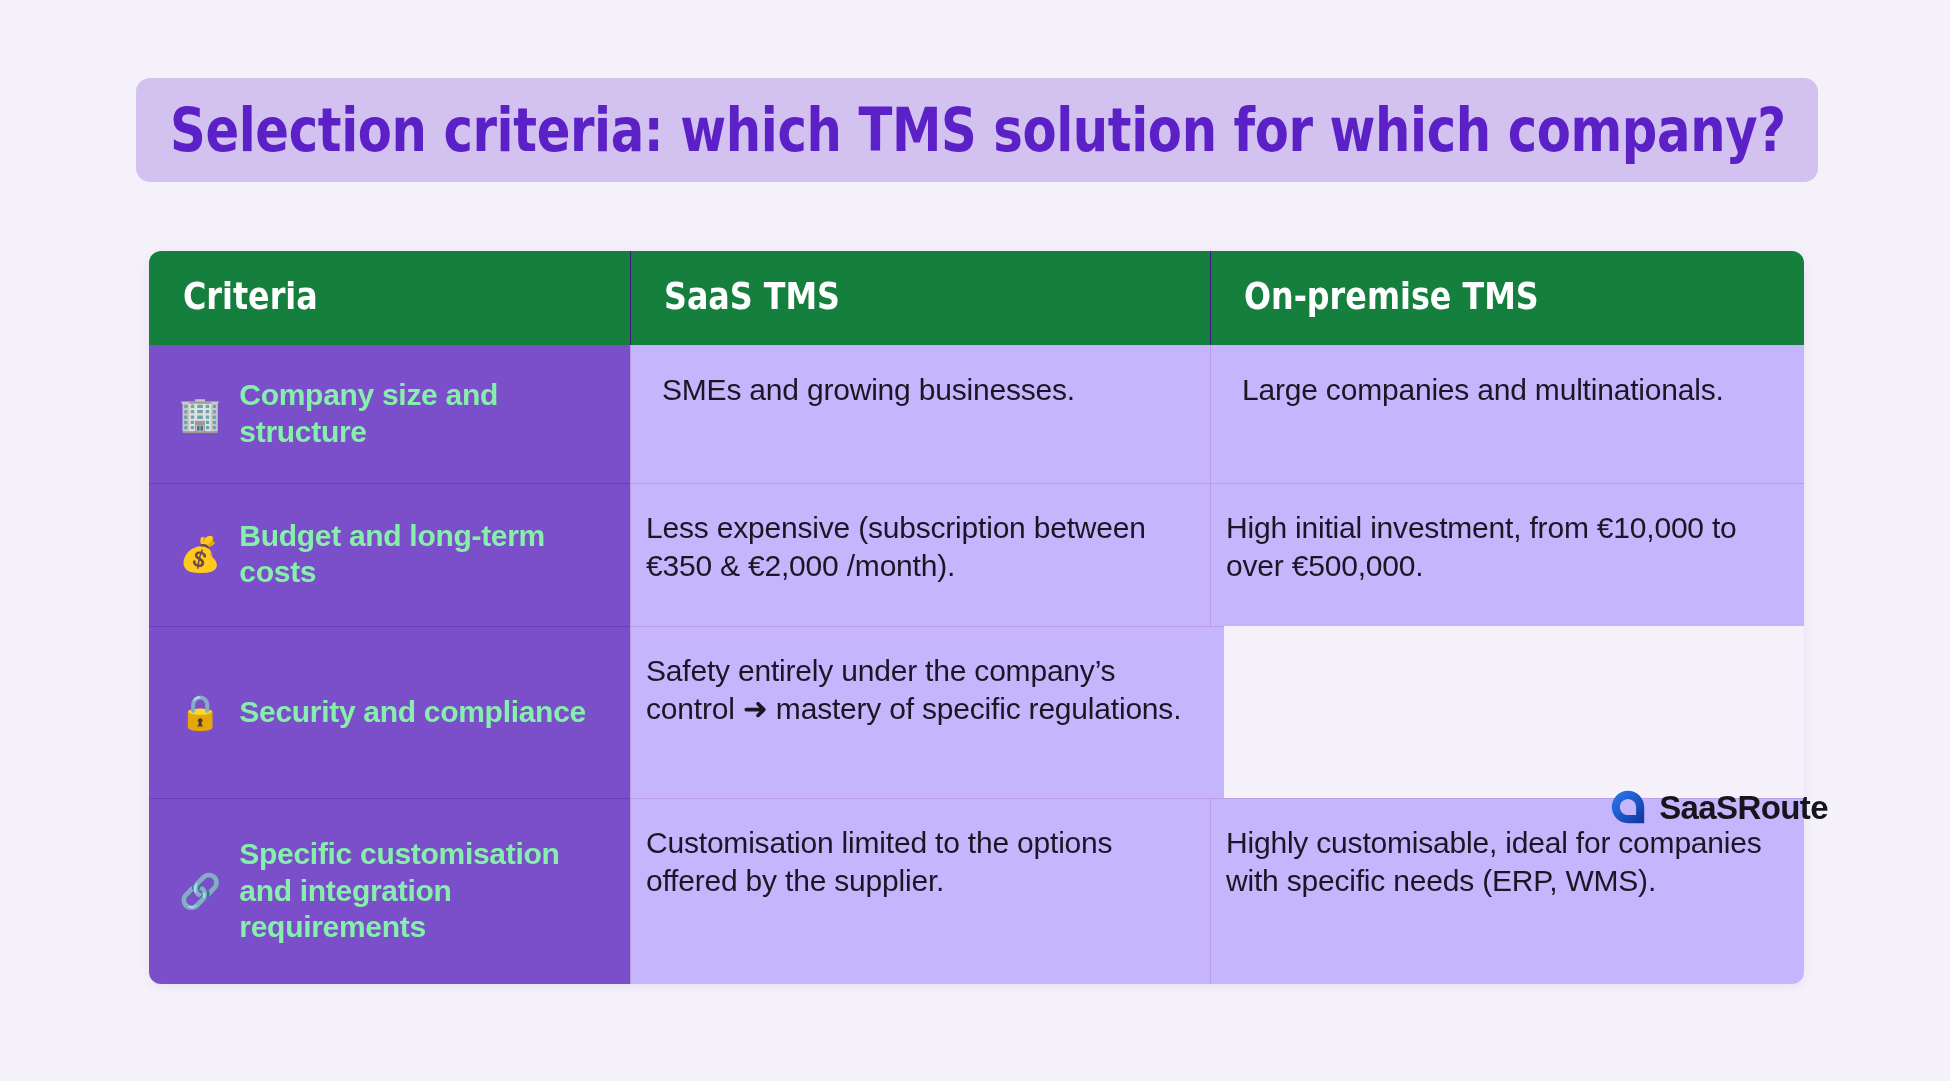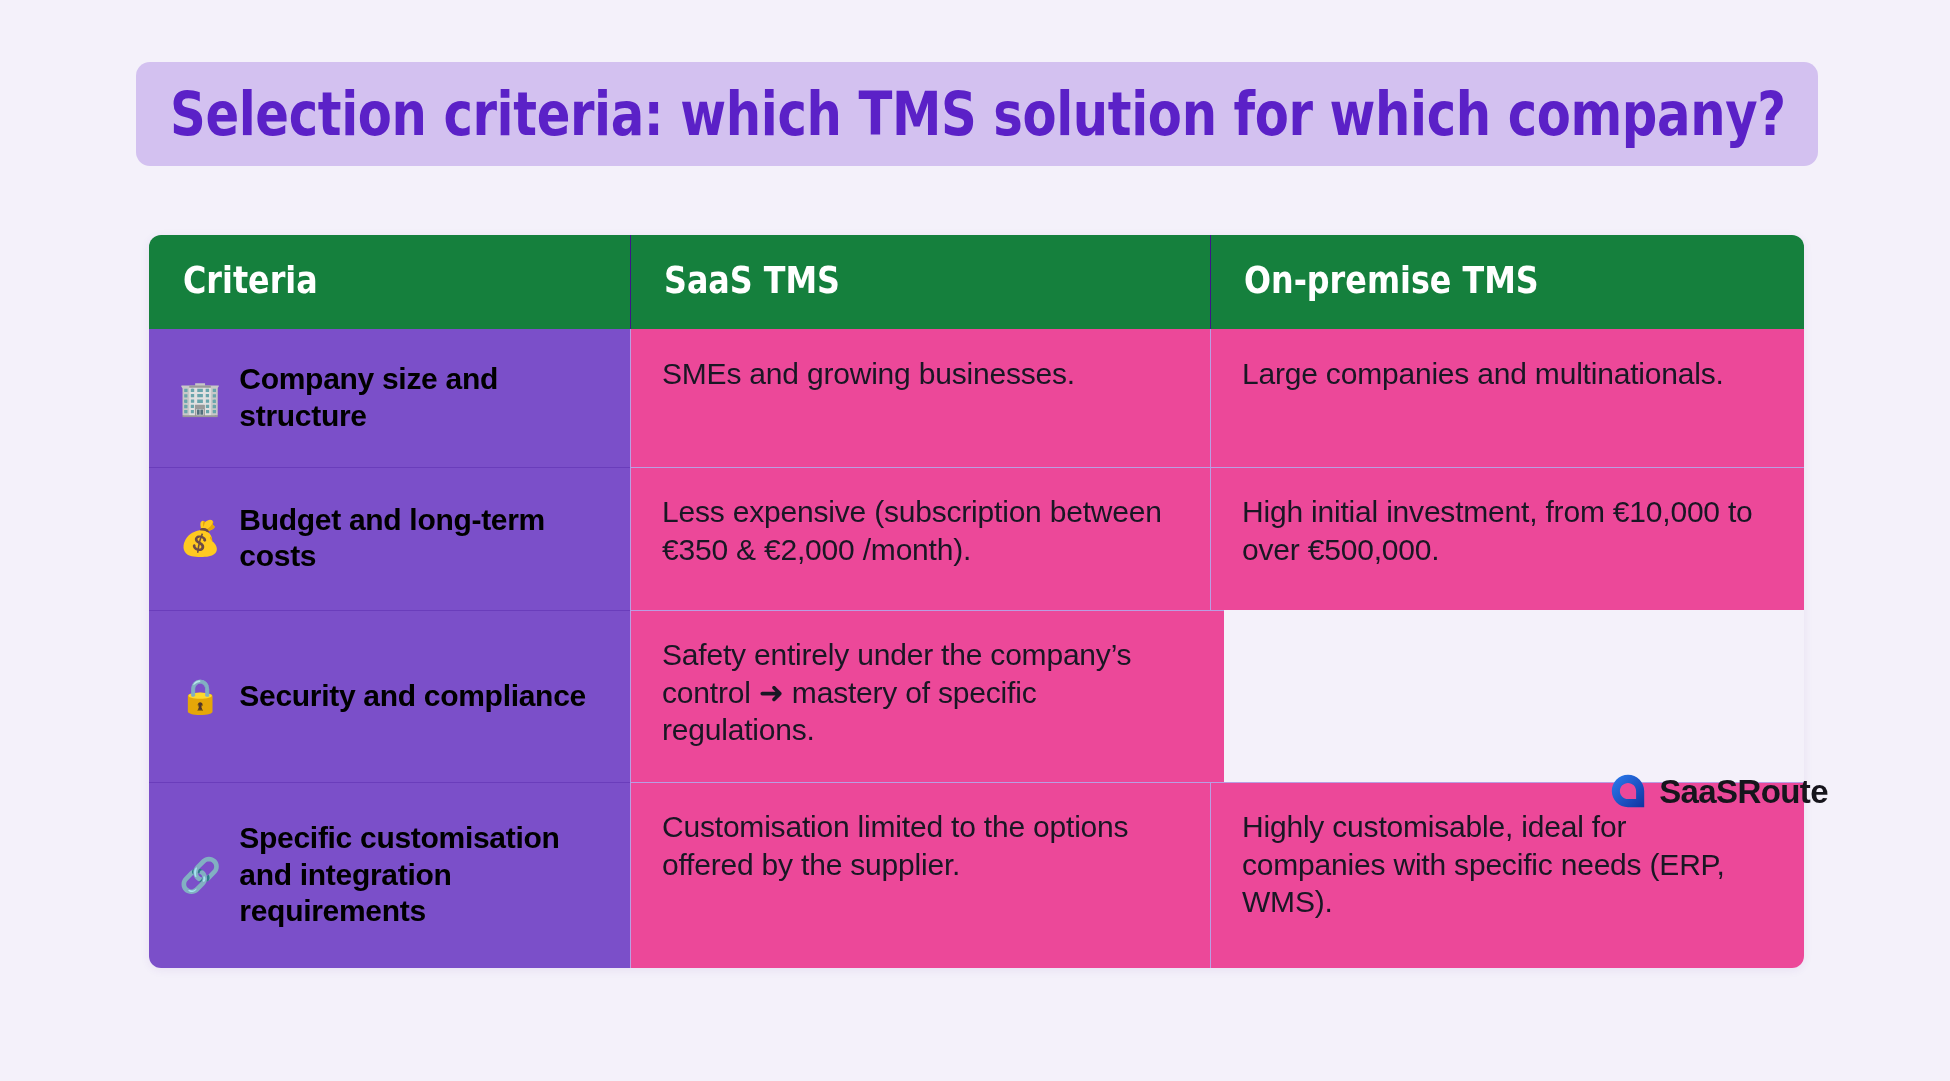--- a/index.html
+++ b/index.html
@@ -13,20 +13,21 @@
     font-family: "Liberation Sans", sans-serif;
     overflow: hidden;
     position: relative;
   }
 
   .page {
     position: relative;
     width: 1950px;
     height: 841px;
     box-sizing: border-box;
+    margin-top: 16px;
   }
 
   
   .title-band {
     position: absolute;
     left: 136px;
     top: 62px;
     width: 1682px;
     height: 104px;
     background: #d3c1f0;
@@ -105,45 +106,45 @@
     line-height: 1;
     flex: 0 0 42px;
     text-align: center;
     filter: saturate(1.05);
   }
   .body-row .c1 .ctext {
     font-family: "Liberation Sans", sans-serif;
     font-weight: 700;
     font-size: 30px;
     line-height: 1.22;
-    color: #000000;
+    color: #86efac;
     letter-spacing: -0.3px;
   }
 
   .body-row .cdata {
-    background: #ec4899;
+    background: #c4b5fd;
     padding: 26px 30px 26px 32px;
     box-sizing: border-box;
     display: flex;
     align-items: flex-start;
   }
   .body-row .cdata.sep { box-shadow: inset 1px 0 0 #b99ee3; }
   .body-row .cdata p {
     margin: 0;
     font-family: "Liberation Sans", sans-serif;
     font-weight: 400;
     font-size: 30px;
     line-height: 1.26;
     color: #191724;
     letter-spacing: -0.2px;
   }
 
   .body-row + .body-row .c1 { box-shadow: inset 0 1px 0 #6a3dbb; }
   .body-row + .body-row .cdata { box-shadow: inset 0 1px 0 #b99ee3; }
-  .body-row + .body-row .cdata.sep { box-shadow: inset 0 1px 0 #b99ee3, inset 1px 0 0 #b99ee3; }
+  .body-row + .body-row .cdata.sep { box-shadow: inset 0 1px 0 #b99ee3, inset 1px 0 0 #b99ee3; padding-left: 16px; }
 
   
   .r1 .c1, .r1 .cdata { min-height: 138px; }
   .r2 .c1, .r2 .cdata { min-height: 143px; }
   .r3 .c1, .r3 .cdata { min-height: 172px; }
   .r4 .c1, .r4 .cdata { min-height: 186px; }
 
   
   .logo {
     position: absolute;

